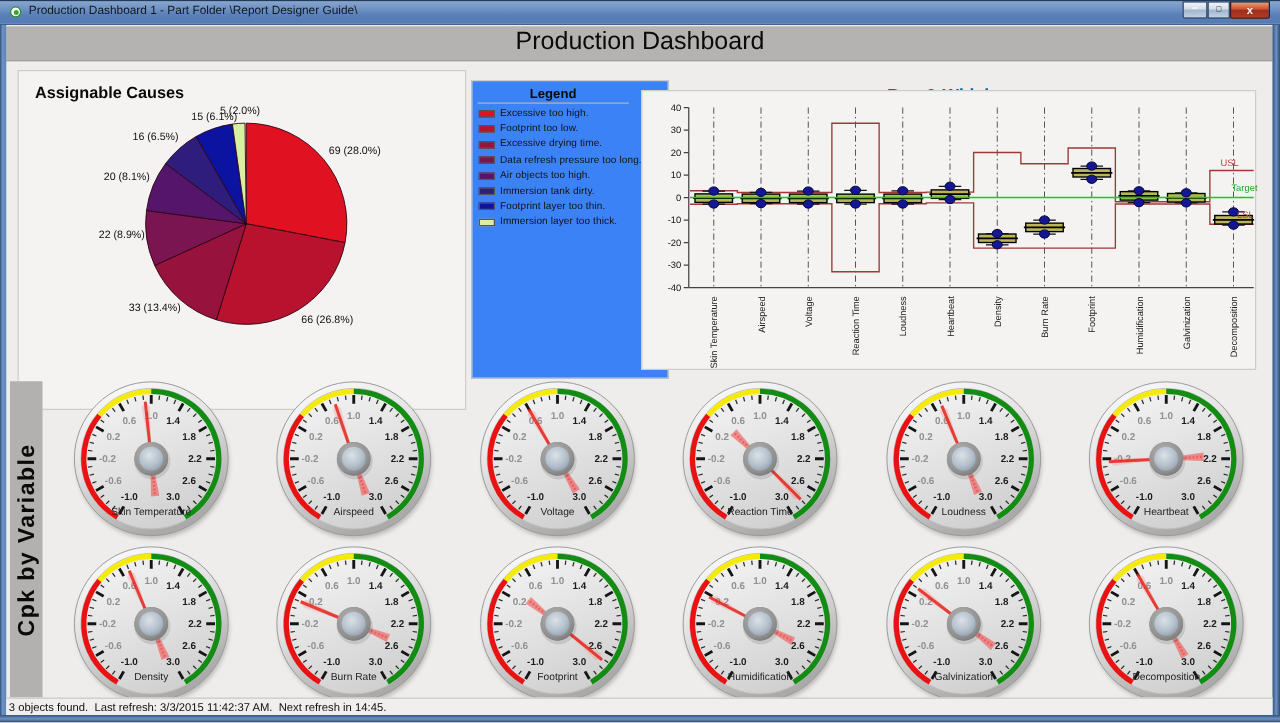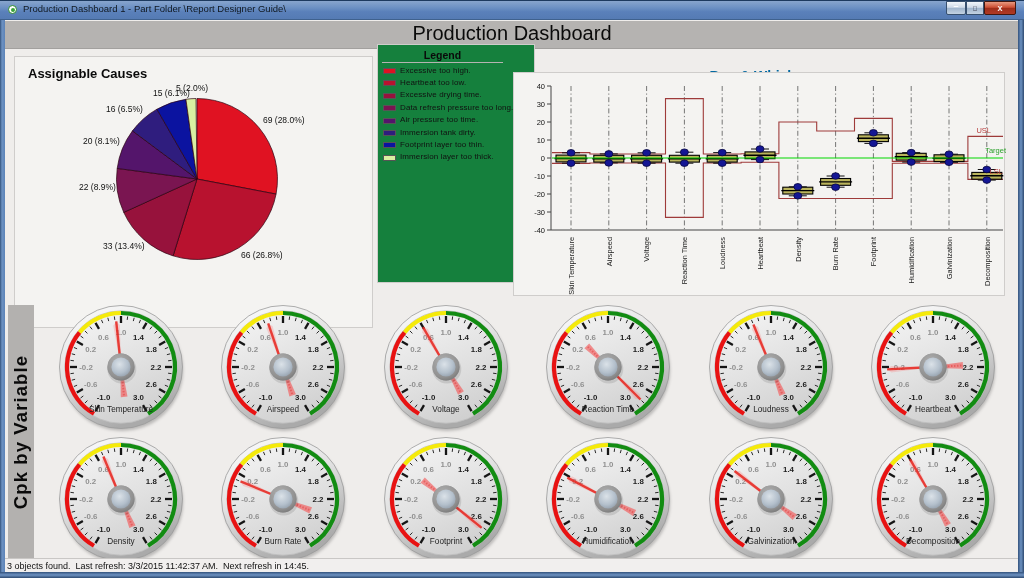--- a/index.html
+++ b/index.html
@@ -40,33 +40,33 @@
       <text x="226" y="201" font-size="8.5" fill="#111" text-anchor="start" font-family="Liberation Sans, sans-serif">66 (26.8%)</text>
       <text x="88" y="192" font-size="8.5" fill="#111" text-anchor="start" font-family="Liberation Sans, sans-serif">33 (13.4%)</text>
       <text x="64" y="133" font-size="8.5" fill="#111" text-anchor="start" font-family="Liberation Sans, sans-serif">22 (8.9%)</text>
       <text x="68" y="87" font-size="8.5" fill="#111" text-anchor="start" font-family="Liberation Sans, sans-serif">20 (8.1%)</text>
       <text x="91" y="55" font-size="8.5" fill="#111" text-anchor="start" font-family="Liberation Sans, sans-serif">16 (6.5%)</text>
       <text x="138" y="39" font-size="8.5" fill="#111" text-anchor="start" font-family="Liberation Sans, sans-serif">15 (6.1%)</text>
       <text x="161" y="34" font-size="8.5" fill="#111" text-anchor="start" font-family="Liberation Sans, sans-serif">5 (2.0%)</text>
     </svg>
 </div>
 
-<div class="abs" style="left:377px;top:44px;width:158px;height:239px;background:#15803d;border:1px solid #cfcdcb">
+<div class="abs" style="left:377px;top:64px;width:158px;height:239px;background:#3b82f6;border:1px solid #cfcdcb">
 <div class="abs" style="left:0;top:4px;width:129px;text-align:center;font-size:10.5px;font-weight:bold;color:#0a0a0a">Legend</div>
 <div class="abs" style="left:4px;top:17px;width:121px;border-top:1px solid #b5b3b1"></div>
 <div style="position:absolute;left:5px;top:23.0px;width:13px;height:6px;background:#e01222;border:1px solid #555"></div>
     <div style="position:absolute;left:22px;top:20.5px;font-size:8px;color:#111;white-space:nowrap;letter-spacing:0.1px">Excessive too high.</div>
     <div style="position:absolute;left:5px;top:35.4px;width:13px;height:6px;background:#b8122f;border:1px solid #555"></div>
-    <div style="position:absolute;left:22px;top:32.9px;font-size:8px;color:#111;white-space:nowrap;letter-spacing:0.1px">Heartbeat too low.</div>
+    <div style="position:absolute;left:22px;top:32.9px;font-size:8px;color:#111;white-space:nowrap;letter-spacing:0.1px">Footprint too low.</div>
     <div style="position:absolute;left:5px;top:47.8px;width:13px;height:6px;background:#97123c;border:1px solid #555"></div>
     <div style="position:absolute;left:22px;top:45.3px;font-size:8px;color:#111;white-space:nowrap;letter-spacing:0.1px">Excessive drying time.</div>
     <div style="position:absolute;left:5px;top:60.2px;width:13px;height:6px;background:#7a1551;border:1px solid #555"></div>
     <div style="position:absolute;left:22px;top:57.7px;font-size:8px;color:#111;white-space:nowrap;letter-spacing:0.1px">Data refresh pressure too long.</div>
     <div style="position:absolute;left:5px;top:72.6px;width:13px;height:6px;background:#54156b;border:1px solid #555"></div>
-    <div style="position:absolute;left:22px;top:70.1px;font-size:8px;color:#111;white-space:nowrap;letter-spacing:0.1px">Air pressure too time.</div>
+    <div style="position:absolute;left:22px;top:70.1px;font-size:8px;color:#111;white-space:nowrap;letter-spacing:0.1px">Air objects too high.</div>
     <div style="position:absolute;left:5px;top:85.0px;width:13px;height:6px;background:#2f1d7e;border:1px solid #555"></div>
     <div style="position:absolute;left:22px;top:82.5px;font-size:8px;color:#111;white-space:nowrap;letter-spacing:0.1px">Immersion tank dirty.</div>
     <div style="position:absolute;left:5px;top:97.4px;width:13px;height:6px;background:#0b13a0;border:1px solid #555"></div>
     <div style="position:absolute;left:22px;top:94.9px;font-size:8px;color:#111;white-space:nowrap;letter-spacing:0.1px">Footprint layer too thin.</div>
     <div style="position:absolute;left:5px;top:109.8px;width:13px;height:6px;background:#d9f0a2;border:1px solid #555"></div>
     <div style="position:absolute;left:22px;top:107.3px;font-size:8px;color:#111;white-space:nowrap;letter-spacing:0.1px">Immersion layer too thick.</div>
 </div>
 
 <div class="abs" style="left:513px;top:68px;width:492px;text-align:center;font-size:14px;font-weight:bold;color:#0369a1">Box &amp; Whisker</div>
 <div class="abs" style="left:513px;top:72px;width:492px;height:224px;background:#f4f3f1;border:1px solid #cfcdcb">

